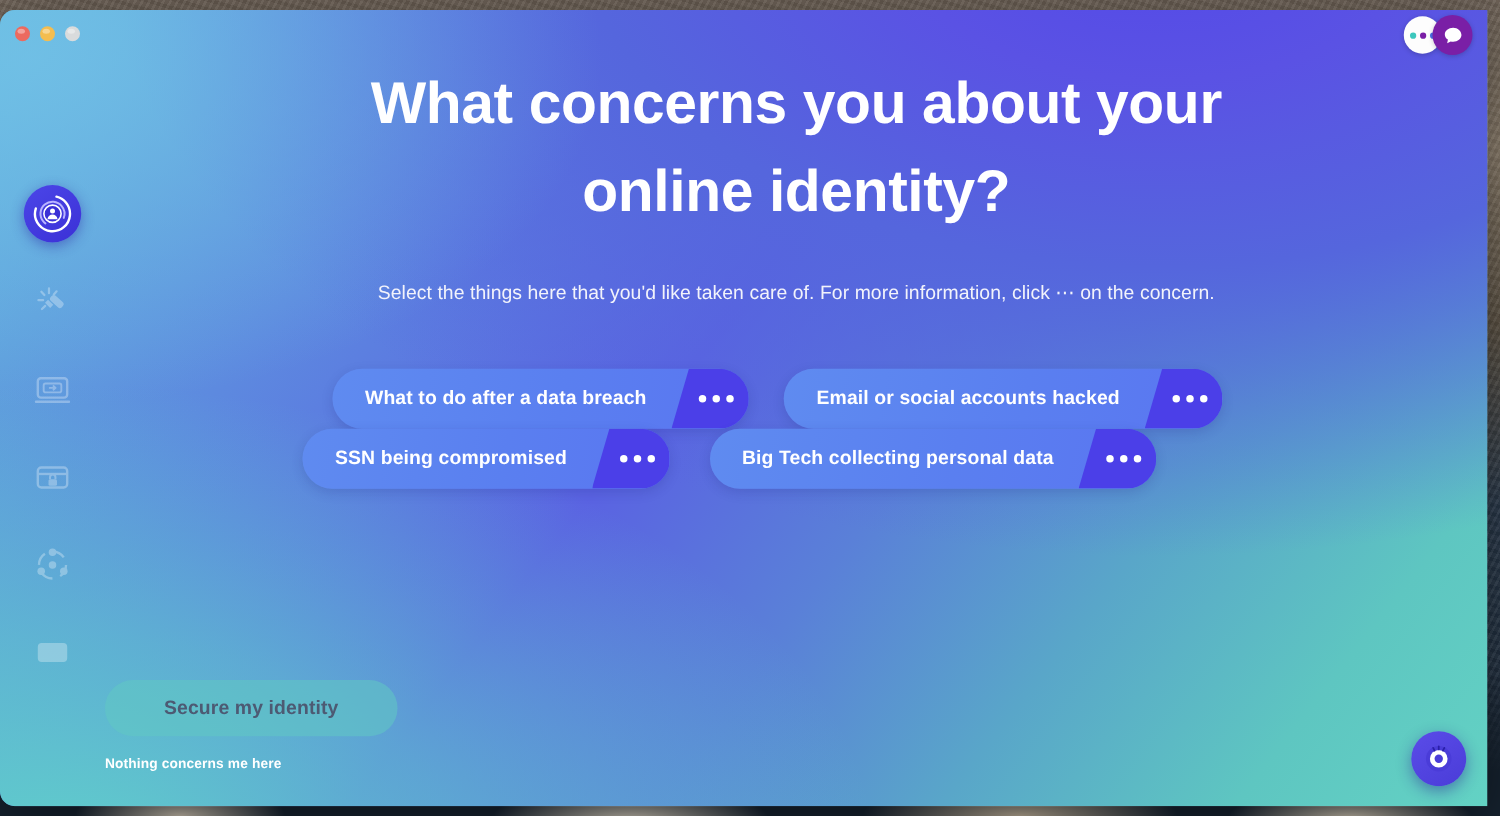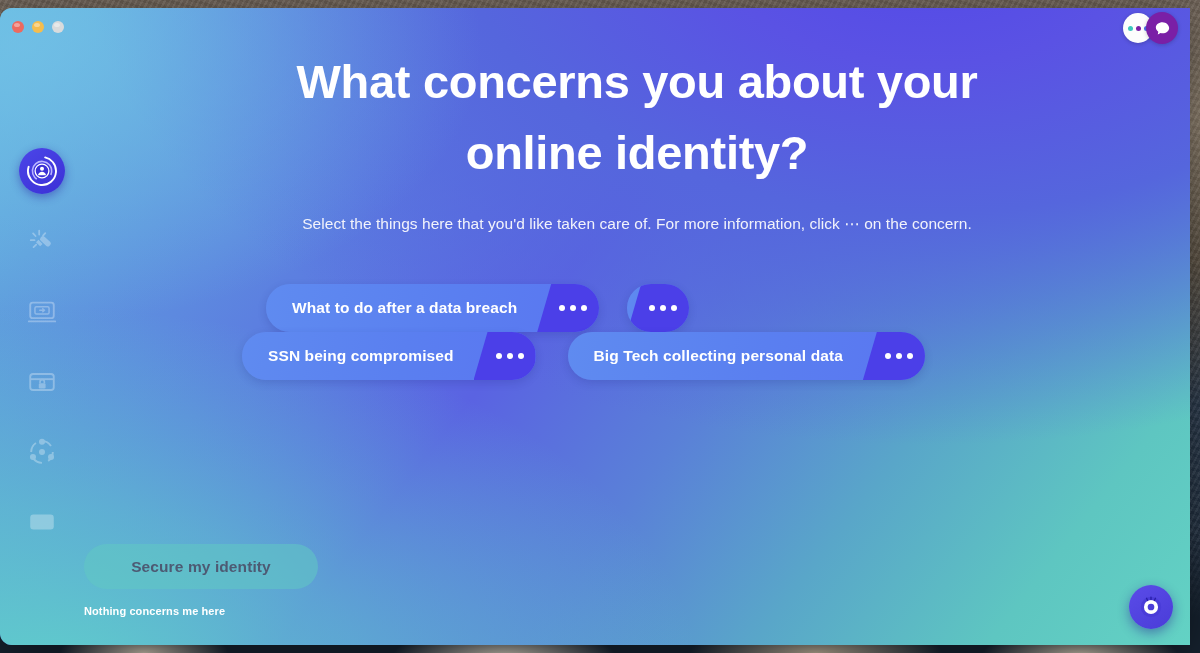--- a/index.html
+++ b/index.html
@@ -121,21 +121,21 @@
   #main {
     position:absolute; left:84px; right:0; top:0; bottom:0;
     display:flex; flex-direction:column; align-items:center;
   }
   #page-title {
     width:760px; margin-top:38px;
     font-size:47px; font-weight:bold; color:#ffffff;
     text-align:center; line-height:1.52; letter-spacing:-.3px;
   }
   #page-subtitle {
-    margin-top:26px;
+    margin-top:36px;
     font-size:15.5px; color:#f2f3fb; text-align:center;
     letter-spacing:.05px;
   }
 
   
   #chips-area {
     margin-top:51px; width:790px;
     display:flex; flex-direction:column; 
   }
   .chip-row { display:flex; align-items:center; }
@@ -290,20 +290,21 @@
             <div class="chip">
               <span class="chip-label">What to do after a data breach</span>
               <span class="chip-more">
                 <i class="dot"></i>
                   <i class="dot"></i>
                   <i class="dot"></i>
               </span>
             </div>
 
             <div class="chip">
+              <span class="chip-label">Email or social accounts hacked</span>
               <span class="chip-more">
                 <i class="dot"></i>
                   <i class="dot"></i>
                   <i class="dot"></i>
               </span>
             </div>
           </div>
 
           <div class="chip-row row-2">
 

